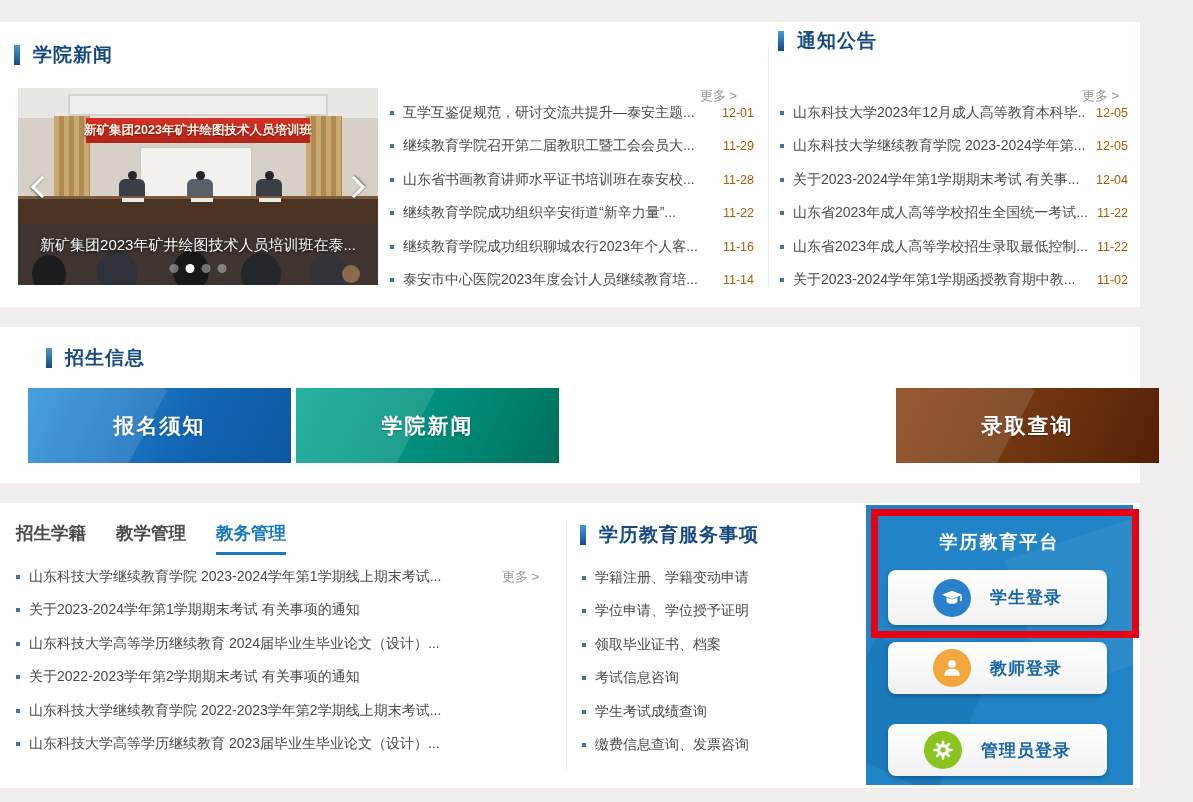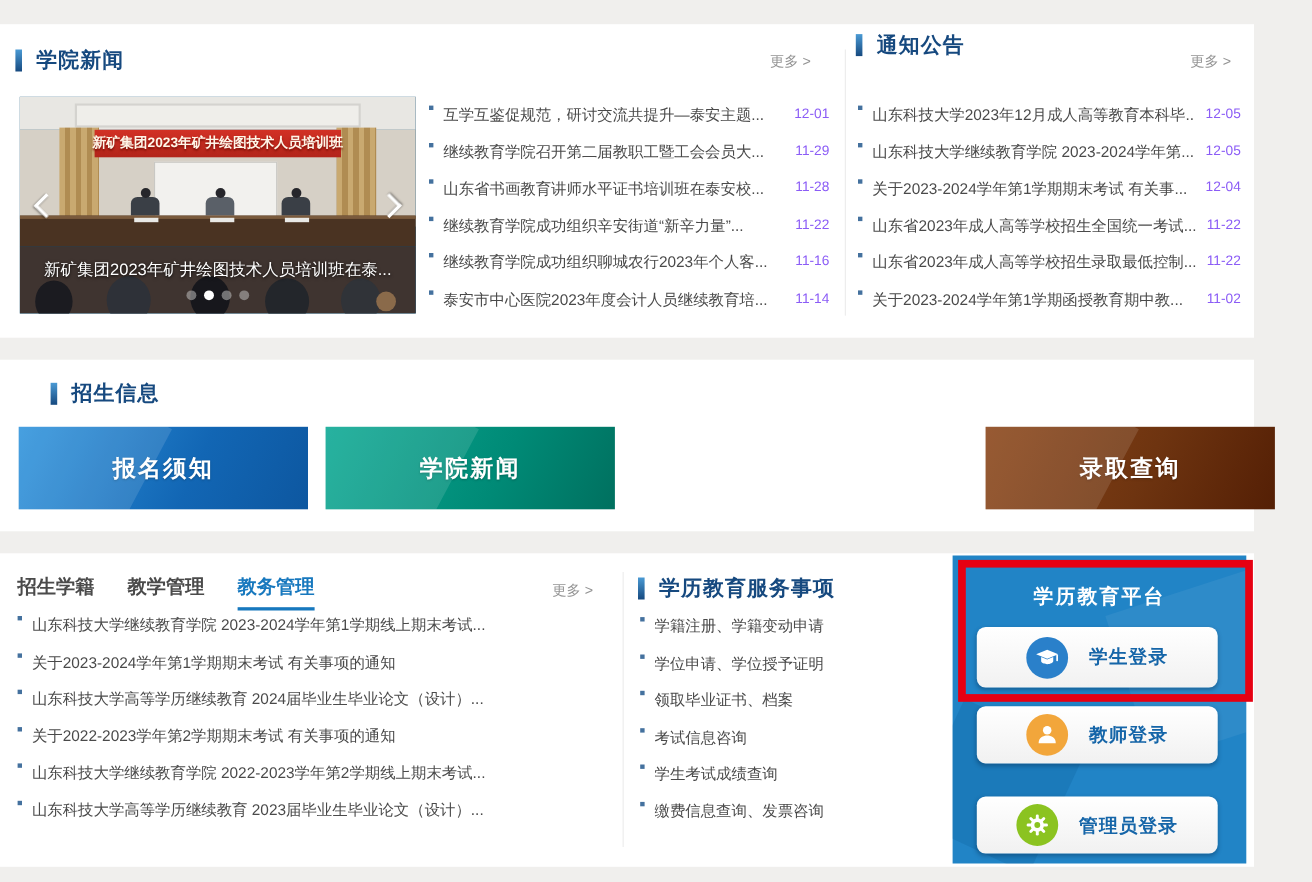--- a/index.html
+++ b/index.html
@@ -8,34 +8,34 @@
 
   .white-block { position:absolute; left:0; width:1140px; background:#fff; }
   #block-top    { top:22px;  height:285px; }
   #block-mid    { top:327px; height:156px; }
   #block-bottom { top:503px; height:285px; }
 
   
   .sec-h { position:absolute; display:flex; align-items:center; }
   .sec-bar { width:6px; height:20px; background:linear-gradient(180deg,#4a9ad4,#16497f); margin-right:13px; }
   .sec-title { font-size:19px; font-weight:bold; color:#16497f; letter-spacing:1px; }
-  .more { position:absolute; font-size:13px; color:#949494; cursor:pointer; }
+  .more { position:absolute; font-size:13px; color:#949494; cursor:pointer;margin-top:40px; }
 
   
   .vdiv { position:absolute; width:1px; background:#ececec; }
 
   
   .ui-list { position:absolute; list-style:none; }
-  .ui-list li { display:flex; align-items:flex-start; height:33.5px; font-size:14px; color:#4a4a4a; }
+  .ui-list li { display:flex; align-items:center; height:33.5px; font-size:14px; color:#4a4a4a; }
   .bullet { width:4px; height:4px; background:#44719e; flex:none; margin-right:9px; }
   .item-title { flex:1; white-space:nowrap; overflow:hidden; color:#4a4a4a; text-decoration:none; cursor:pointer; }
-  .item-date { flex:none; margin-left:10px; font-size:12.5px; color:#8b5cf6; }
-
-  
-  .carousel { position:absolute; left:18px; top:88px; width:360px; height:197px; overflow:hidden; background:#0c4a6e; }
+  .item-date { flex:none; margin-left:10px; font-size:12.5px; color:#a16207; }
+
+  
+  .carousel { position:absolute; left:18px; top:88px; width:360px; height:197px; overflow:hidden; background:#0f172a; }
   .photo { position:absolute; left:0; top:0; width:100%; height:100%; }
   .ph-ceiling { position:absolute; left:0; top:0; width:100%; height:15%; background:#e8e7e3; }
   .ph-ceiling::before { content:""; position:absolute; left:14%; right:14%; top:20%; height:60%; background:#efeeea; border:2px solid #d4d3cf; }
   .ph-wall { position:absolute; left:0; top:15%; width:100%; height:45%; background:#d6d0c6; }
   .ph-curtain { position:absolute; top:14%; height:48%; width:10%; background:repeating-linear-gradient(90deg,#c9a970 0 5px,#b08c52 5px 10px); }
   .ph-curtain.left { left:10%; } .ph-curtain.right { right:10%; }
   .ph-redbanner { position:absolute; left:19%; width:62%; top:15%; height:13%; background:linear-gradient(#d23125,#b2241a); display:flex; align-items:center; justify-content:center; color:#fff6e8; font-weight:bold; font-size:12.5px; white-space:nowrap; text-shadow:0 1px 2px #7e1007; }
   .ph-screen { position:absolute; left:34%; width:31%; top:30%; height:27%; background:#f2f1ee; border:1px solid #c9c8c4; }
   .ph-person { position:absolute; width:26px; height:17px; border-radius:6px 6px 0 0; background:#3a3f46; }
   .ph-person::before { content:""; position:absolute; left:9px; top:-8px; width:9px; height:9px; border-radius:50%; background:#26262b; }
@@ -47,21 +47,21 @@
   .dots { position:absolute; left:50%; transform:translateX(-50%); bottom:12px; display:flex; gap:7px; }
   .dot { width:9px; height:9px; border-radius:50%; background:rgba(190,190,190,.55); cursor:pointer; }
   .dot.active { background:#ffffff; }
   .car-arrow { position:absolute; top:50%; width:16px; height:16px; border-left:3px solid #fff; border-bottom:3px solid #fff; cursor:pointer; filter:drop-shadow(0 1px 1px rgba(0,0,0,.5)); }
   .car-arrow.prev { left:16px; transform:translateY(-50%) rotate(45deg); }
   .car-arrow.next { right:16px; transform:translateY(-50%) rotate(225deg); }
 
   
   .banner { position:absolute; top:388px; width:263px; height:75px; display:flex; align-items:center; justify-content:center; color:#fff; font-size:21px; font-weight:bold; letter-spacing:2px; cursor:pointer; overflow:hidden; text-shadow:0 1px 2px rgba(0,0,0,.25); }
   .banner::before { content:""; position:absolute; left:-30px; top:-40px; width:140px; height:160px; background:rgba(255,255,255,.12); transform:rotate(28deg); }
-  #banner-1 { left:17px;  background:linear-gradient(115deg,#2e93dc 0%,#1266b4 60%,#0d57a0 100%); }
+  #banner-1 { left:28px;  background:linear-gradient(115deg,#2e93dc 0%,#1266b4 60%,#0d57a0 100%); }
   #banner-2 { left:296px; background:linear-gradient(115deg,#0aa893 0%,#008a76 60%,#00705f 100%); }
   #banner-3 { left:578px; background:linear-gradient(115deg,#ffbb2e 0%,#f59416 60%,#ef7f00 100%); }
   #banner-4 { left:860px; background:linear-gradient(115deg,#8a4417 0%,#6e3410 55%,#541f05 100%);margin-left:36px; }
   .deco-circle { position:absolute; border:2px solid rgba(255,255,255,.55); border-radius:50%; }
   #banner-3 .c1 { right:28px; top:12px; width:26px; height:26px; }
   #banner-3 .c2 { right:62px; bottom:8px;  width:18px; height:18px; }
 
   
   .tabs { position:absolute; left:16px; top:521px; display:flex; gap:30px; }
   .tab { font-size:17.5px; font-weight:bold; color:#4a4a4a; padding-bottom:7px; border-bottom:3px solid transparent; cursor:pointer; }

